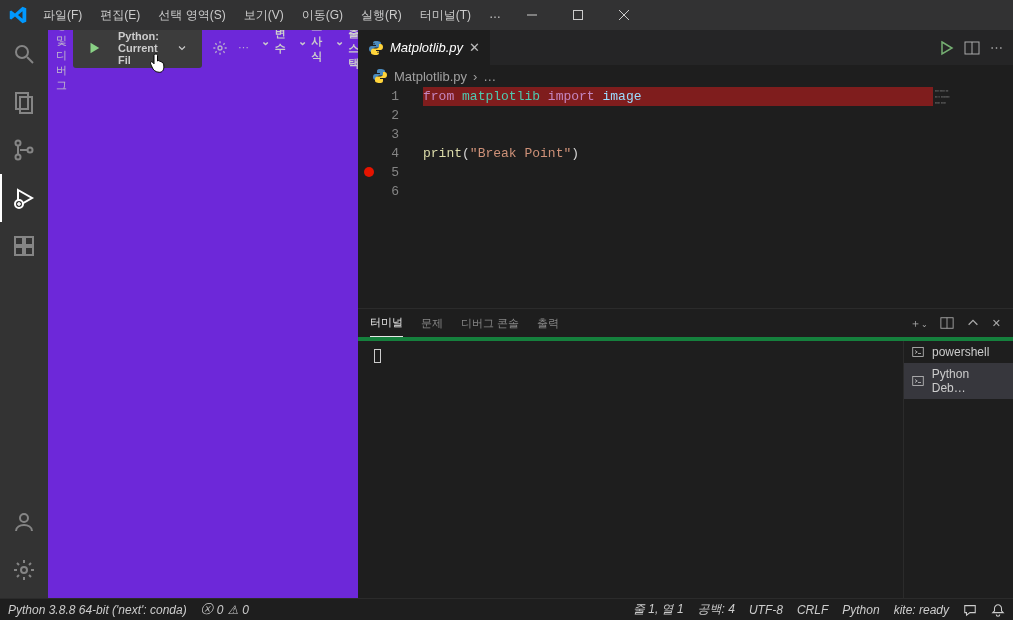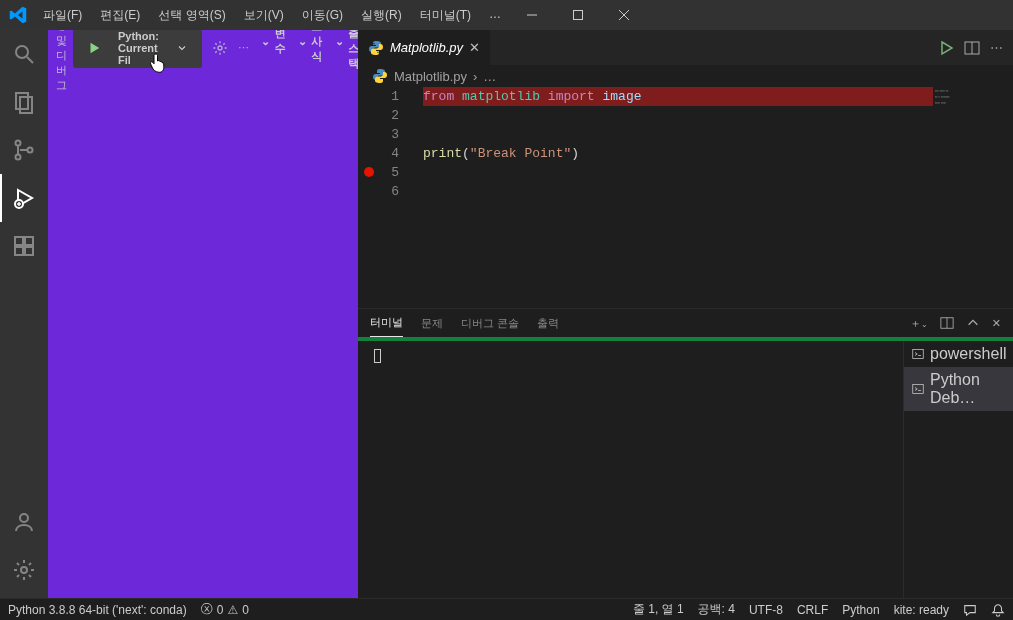--- a/index.html
+++ b/index.html
@@ -128,30 +128,30 @@
 .panel { height:290px; border-top:1px solid #2b2b2b; background:#1e1e1e; display:flex; flex-direction:column;}
 .panel-tabs { height:32px; display:flex; align-items:center; padding:0 12px; gap:18px; font-size:11px; border-bottom:4px solid #15803d;}
 .panel-tab { color:#888; cursor:pointer; padding:6px 0;}
 .panel-tab.active { color:#e7e7e7; border-bottom:1px solid #e7e7e7; }
 .panel-tabs .right { margin-left:auto; display:flex; gap:12px; align-items:center; }
 .panel-tabs .right .ico { cursor:pointer; opacity:0.8;}
 .panel-body { flex:1; display:flex; }
 .terminal { flex:1; padding:6px 12px; font-family:"Consolas",monospace; font-size:13px; color:#cccccc;}
 .terminal .prompt { color:#cccccc; }
 .terminal .cursor { display:inline-block; width:7px; height:14px; border:1px solid #cccccc; vertical-align:middle; margin-left:4px;}
-.term-side { width:110px; border-left:1px solid #2b2b2b; font-size:16px; }
+.term-side { width:110px; border-left:1px solid #2b2b2b; font-size:12px; }
 .term-item { display:flex; align-items:center; gap:6px; padding:4px 8px; cursor:pointer;}
 .term-item.active { background:#37373d; }
 .term-item .ic { width:14px; display:inline-flex; }
 
 
 .statusbar { height:22px; background:#007acc; color:#ffffff; display:flex; align-items:center; font-size:12px; padding:0 8px; gap:14px;}
 .statusbar .grp { display:flex; align-items:center; gap:4px; cursor:pointer;}
 .statusbar .right { margin-left:auto; display:flex; gap:14px; align-items:center;} 
-.statusbar { background:#1e1e1e; color:#cccccc; border-top:1px solid #2b2b2b;}
+.statusbar { background:#1e1e1e; color:#cccccc; border-top:1px solid #2b2b2b;font-style:italic;}
 
 svg { display:block; }
 </style>
 </head>
 <body>
 
 <div class="titlebar">
   <div class="logo">
     <svg width="18" height="18" viewBox="0 0 24 24">
         <path fill="#0098ff" d="M23 3l-5-2-10 9L3 6 1 7v10l2 1 5-4 10 9 5-2V3zM18 17l-6-5 6-5v10z"></path>

